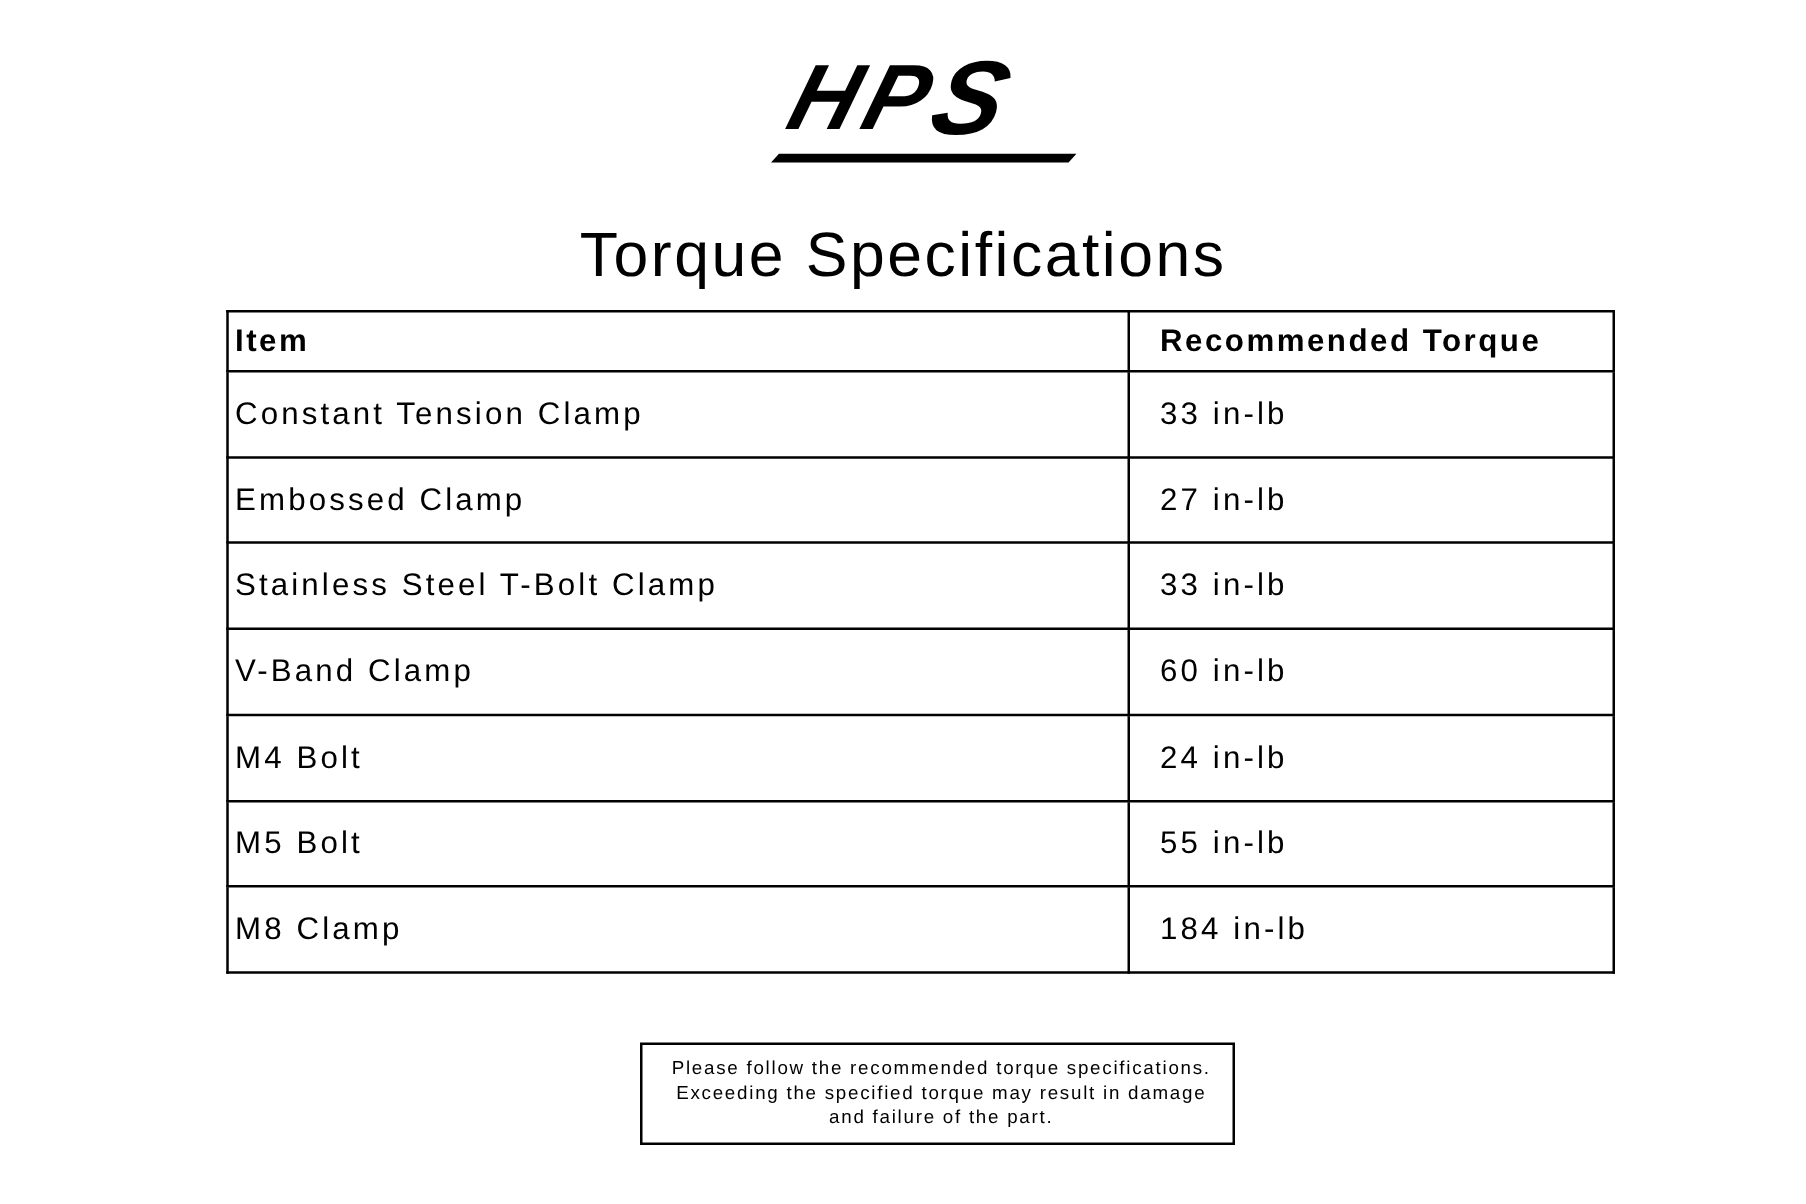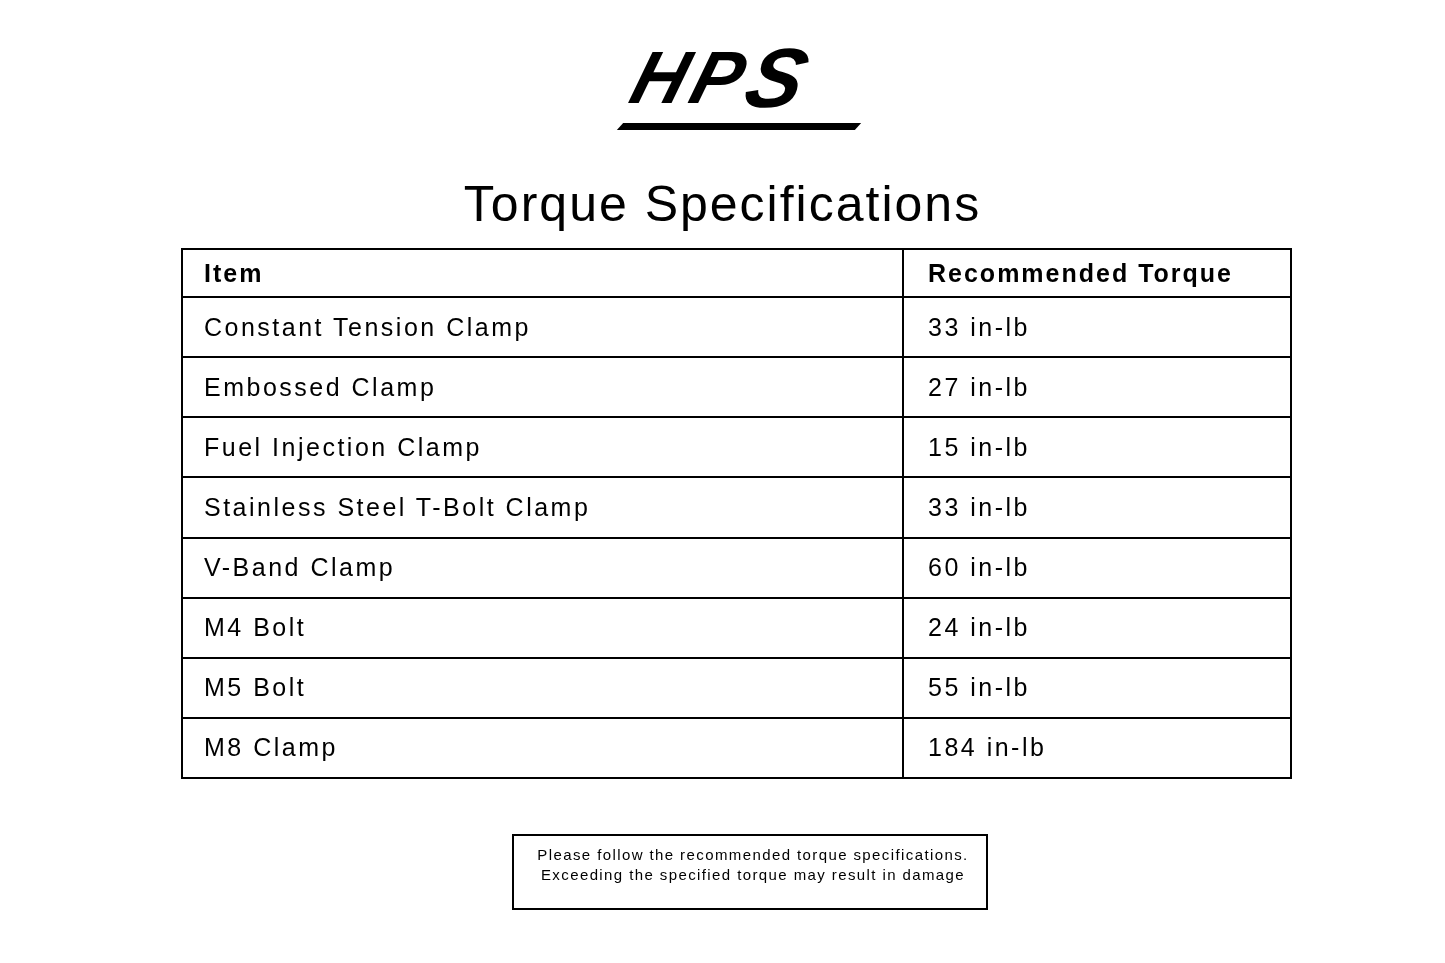--- a/index.html
+++ b/index.html
@@ -73,21 +73,21 @@
     border-collapse: collapse;
     table-layout: fixed;
   }
   .spec-table col.col-item   { width: 721px; }
   .spec-table col.col-torque { width: 388px; }
   .spec-table th, .spec-table td {
     border: 2px solid #000000;
     font-size: 25px;
     letter-spacing: 2.5px;
     vertical-align: middle;
-    padding-left: 21px;
+    padding-left: 5px;
     height: 48px;
     white-space: nowrap;
     overflow: hidden;
   }
   .spec-table th {
     font-weight: bold;
     text-align: left;
     letter-spacing: 2px;
   }
   .spec-table td.torque-cell, .spec-table th.torque-head {
@@ -139,24 +139,20 @@
 
   <tr>
       <td>Constant Tension Clamp</td>
       <td class="torque-cell">33 in-lb</td>
     </tr>
       <tr>
       <td>Embossed Clamp</td>
       <td class="torque-cell">27 in-lb</td>
     </tr>
       <tr>
-      <td>Fuel Injection Clamp</td>
-      <td class="torque-cell">15 in-lb</td>
-    </tr>
-      <tr>
       <td>Stainless Steel T-Bolt Clamp</td>
       <td class="torque-cell">33 in-lb</td>
     </tr>
       <tr>
       <td>V-Band Clamp</td>
       <td class="torque-cell">60 in-lb</td>
     </tr>
       <tr>
       <td>M4 Bolt</td>
       <td class="torque-cell">24 in-lb</td>
@@ -168,13 +164,14 @@
       <tr>
       <td>M8 Clamp</td>
       <td class="torque-cell">184 in-lb</td>
     </tr>
     </tbody>
 </table>
 
 <div class="note-box">
   <div class="note-line">Please follow the recommended torque specifications.</div>
   <div class="note-line">Exceeding the specified torque may result in damage</div>
+  <div class="note-line">and failure of the part.</div>
 </div>
 
 </body></html>

